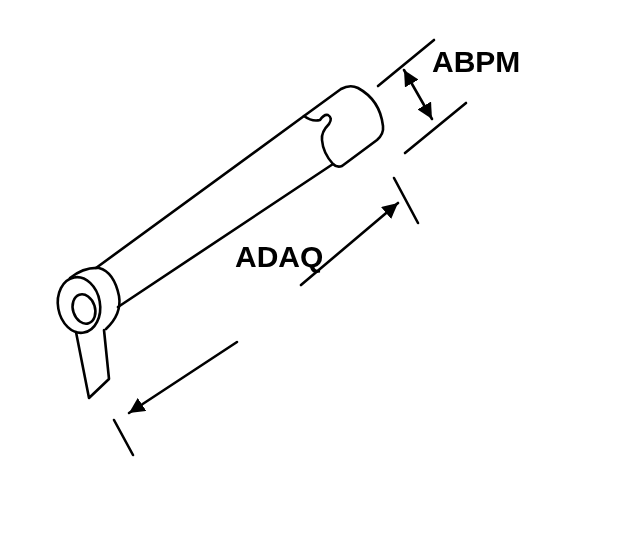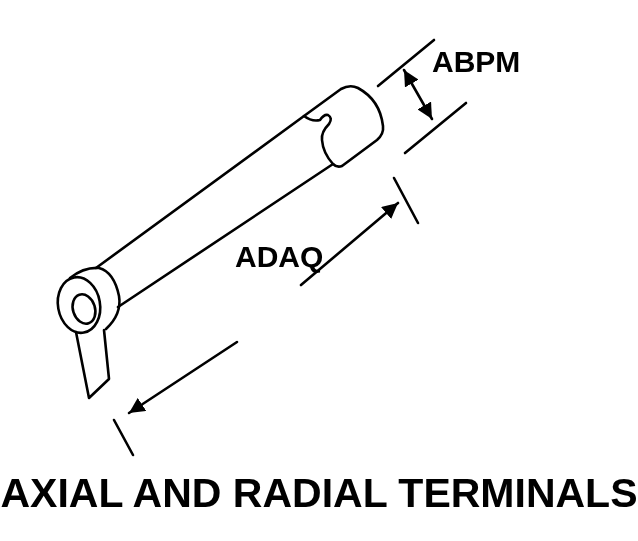--- a/index.html
+++ b/index.html
@@ -55,14 +55,13 @@
       <path class="stroke" d="M394,178 L418,223"></path>
       <path class="stroke" d="M114,420 L133,455"></path>
       <path class="stroke" d="M301,285 L398,203" marker-end="url(#arrowhead)"></path>
       <path class="stroke" d="M237,342 L129,413" marker-end="url(#arrowhead)"></path>
     </g>
 
     <text class="label" x="432" y="72" font-size="30">ABPM</text>
     <text class="label" x="235" y="267" font-size="30">ADAQ</text>
   </svg>
 
-  <div class="title">AXIAL AND RADIAL TERMINALS</div>
 </div>
 
 </body></html>

